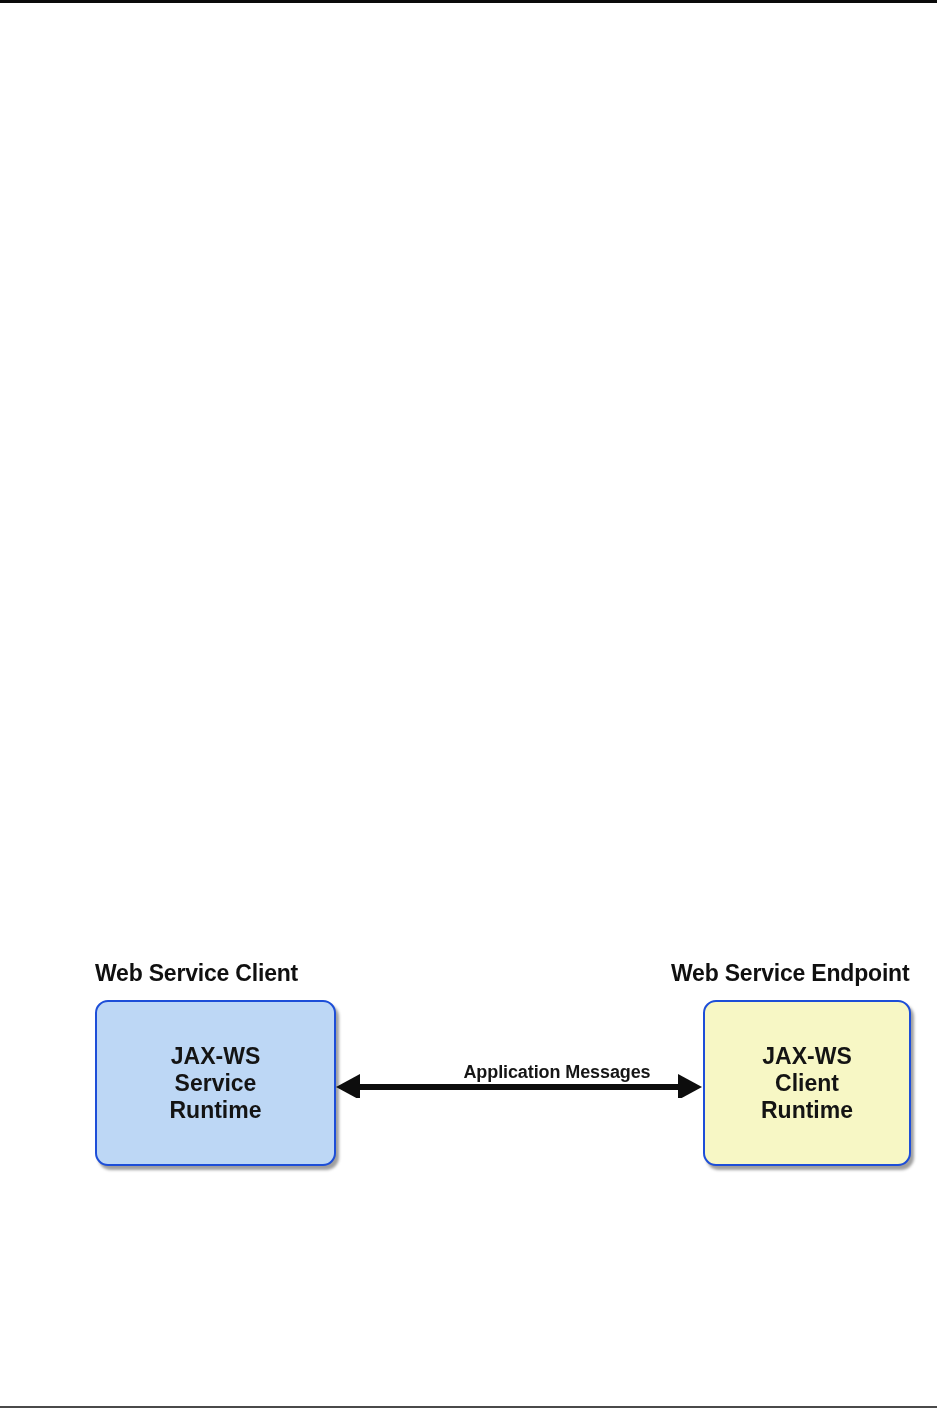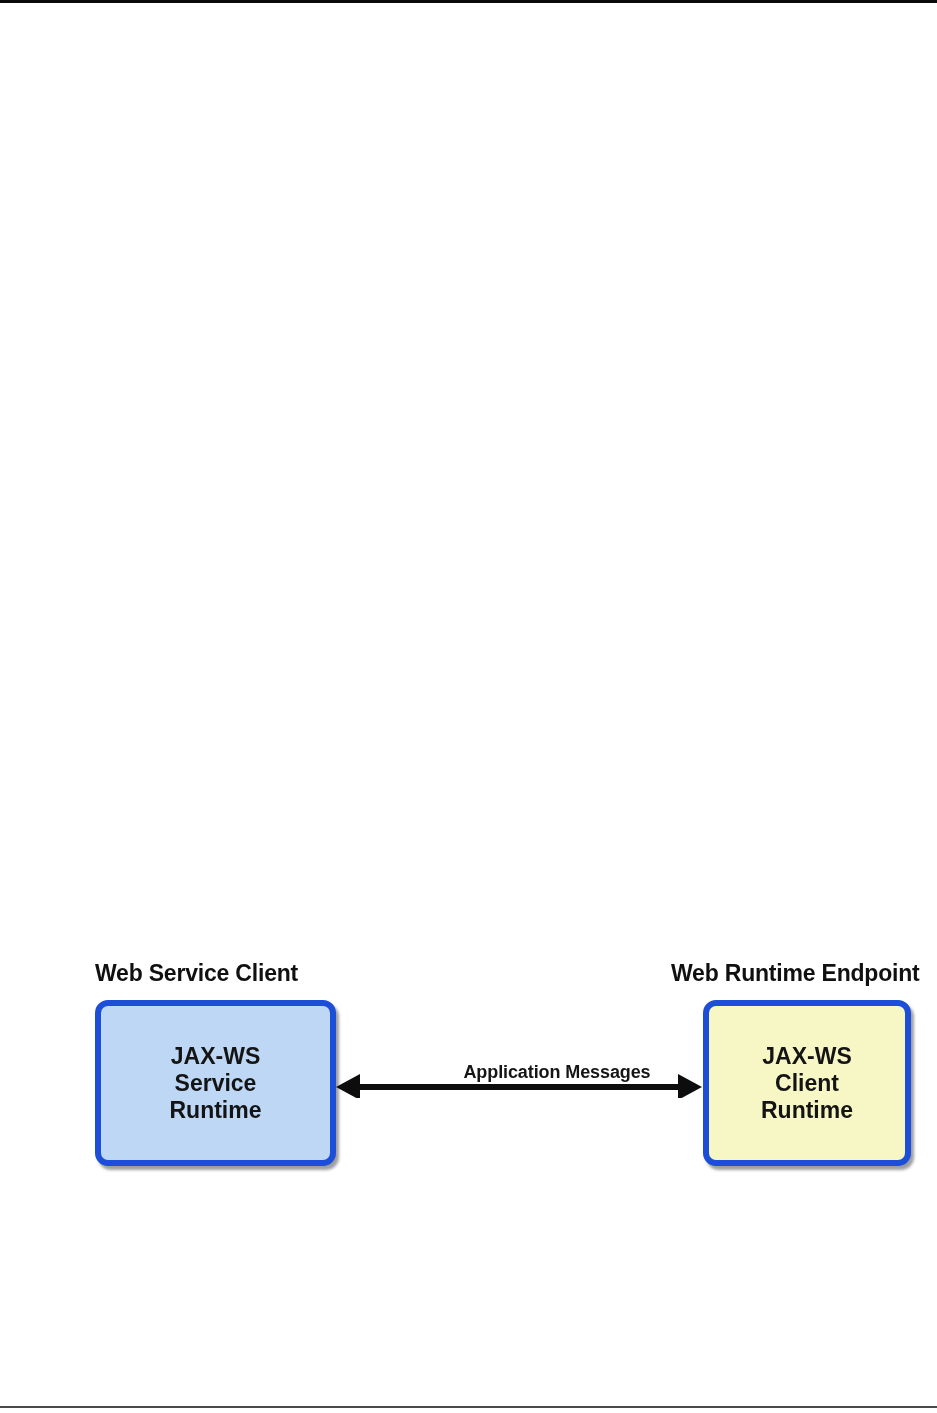--- a/index.html
+++ b/index.html
@@ -58,21 +58,21 @@
     white-space: nowrap;
     line-height: 26px;
   }
   #caption-client   { left: 95px;  top: 960px; }
   #caption-endpoint { left: 671px; top: 960px; }
 
   
   .node-box {
     position: absolute;
     box-sizing: border-box;
-    border: 6px solid #1d4ed8;
+    border: 2px solid #1d4ed8;
     border-radius: 13px;
     box-shadow: 3px 4px 3px rgba(0,0,0,0.38);
     display: flex;
     flex-direction: column;
     align-items: center;
     justify-content: center;
   }
   .node-line {
     font-size: 23px;
     font-weight: bold;
@@ -146,21 +146,21 @@
       <svg id="connector-arrow" width="366" height="34" viewBox="0 0 366 34">
 
         <rect x="20" y="20" width="326" height="6" fill="#0d0d0d"></rect>
 
         <polygon points="0,23 24,10 24,36" fill="#0d0d0d"></polygon>
 
         <polygon points="366,23 342,10 342,36" fill="#0d0d0d"></polygon>
       </svg>
     </div>
 
-    <div id="caption-endpoint" class="node-caption">Web Runtime Endpoint</div>
+    <div id="caption-endpoint" class="node-caption">Web Service Endpoint</div>
 
     <div id="box-endpoint" class="node-box">
       <div class="node-line">JAX-WS</div>
       <div class="node-line">Client</div>
       <div class="node-line">Runtime</div>
     </div>
 
   </div>
 
   <div id="rule-bottom" class="page-rule"></div>

